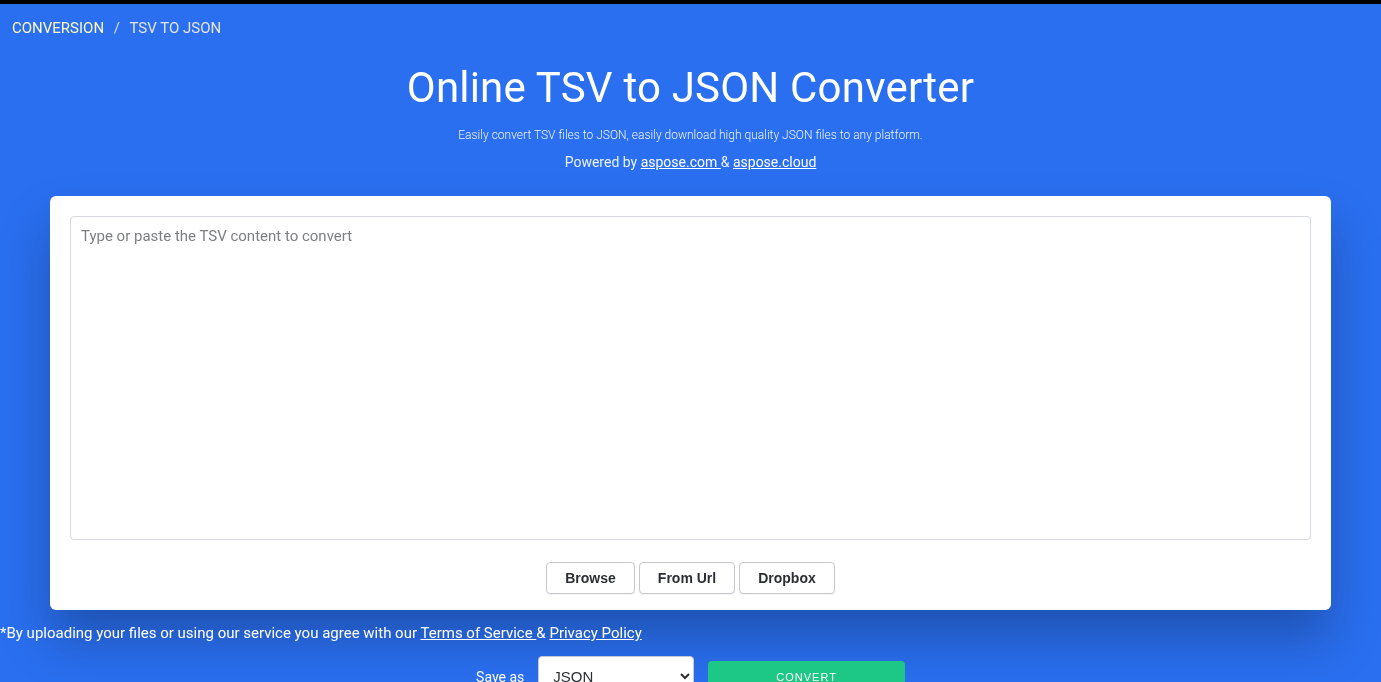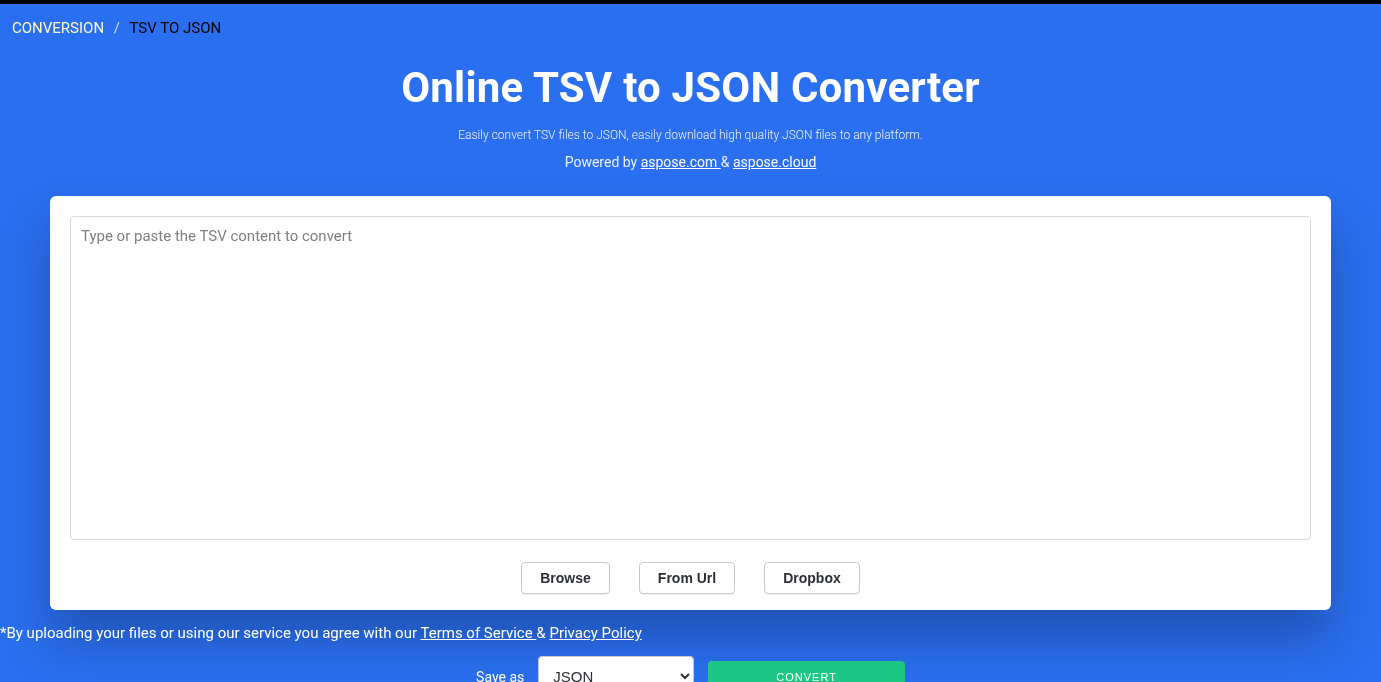--- a/index.html
+++ b/index.html
@@ -29,30 +29,30 @@
     }
     .breadcrumb a {
       color: #fef9c3;
       text-decoration: none;
     }
     .breadcrumb .sep {
       color: #cfe0ff;
       margin: 0 6px;
     }
     .breadcrumb .current {
-      color: #000000;
+      color: #e5e5e5;
       margin-top: 48px;
     }
     .hero {
       text-align: center;
       padding: 16px 20px 8px 20px;
     }
     .hero h1 {
       font-size: 42px;
-      font-weight: 700;
+      font-weight: 400;
       letter-spacing: 0.2px;
     }
     .hero .subtitle {
       font-size: 12px;
       margin-top: 16px;
       font-weight: 300;
       color: #f0f4ff;
     }
     .hero .powered {
       font-size: 14px;
@@ -83,21 +83,21 @@
       font-family: inherit;
       outline: none;
     }
     .textarea-wrap textarea::placeholder {
       color: #7d7f83;
       font-size: 15px;
     }
     .upload-btns {
       display: flex;
       justify-content: center;
-      gap: 29px;
+      gap: 4px;
       margin-top: 18px;
     }
     .upload-btns button {
       background: #fff;
       border: 1px solid #c6c9cd;
       border-radius: 4px;
       padding: 7px 18px;
       font-size: 14px;
       font-weight: 700;
       color: #2b2e33;

